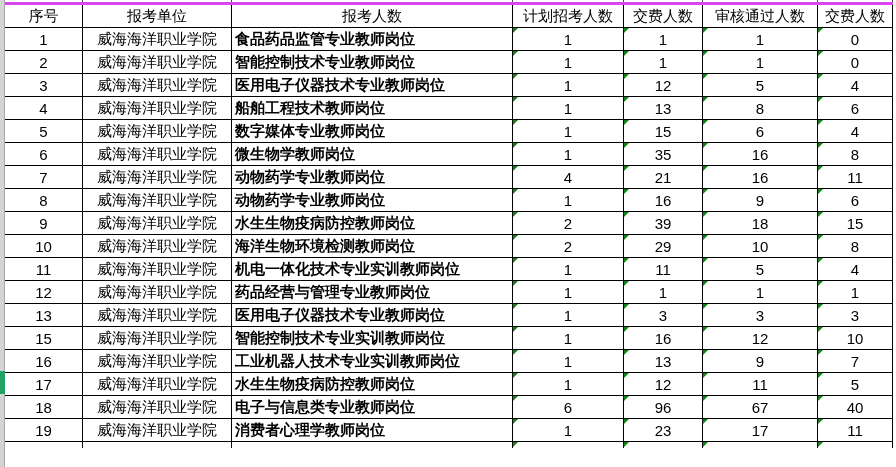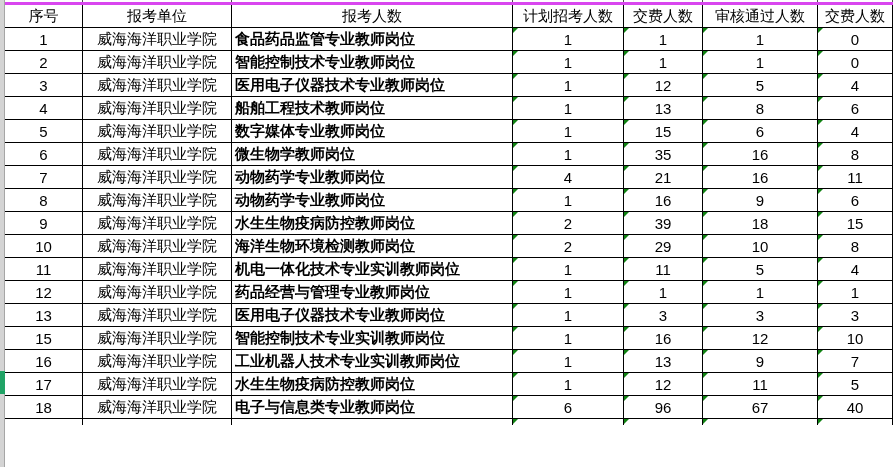--- a/index.html
+++ b/index.html
@@ -234,20 +234,29 @@
       </tr>
       <tr>
         <td class="c"><span>18</span></td>
         <td class="c"><span>威海海洋职业学院</span></td>
         <td class="l"><span>电子与信息类专业教师岗位</span></td>
         <td class="c"><span class="tri"></span><span>6</span></td>
         <td class="c"><span class="tri"></span><span>96</span></td>
         <td class="c"><span class="tri"></span><span>67</span></td>
         <td class="c"><span class="tri"></span><span>40</span></td>
       </tr>
+      <tr>
+        <td class="c"><span>19</span></td>
+        <td class="c"><span>威海海洋职业学院</span></td>
+        <td class="l"><span>消费者心理学教师岗位</span></td>
+        <td class="c"><span class="tri"></span><span>1</span></td>
+        <td class="c"><span class="tri"></span><span>23</span></td>
+        <td class="c"><span class="tri"></span><span>17</span></td>
+        <td class="c"><span class="tri"></span><span>11</span></td>
+      </tr>
       <tr class="partial">
         <td></td>
         <td></td>
         <td></td>
         <td>
           <span class="tri"></span>
         </td>
         <td>
           <span class="tri"></span>
         </td>

